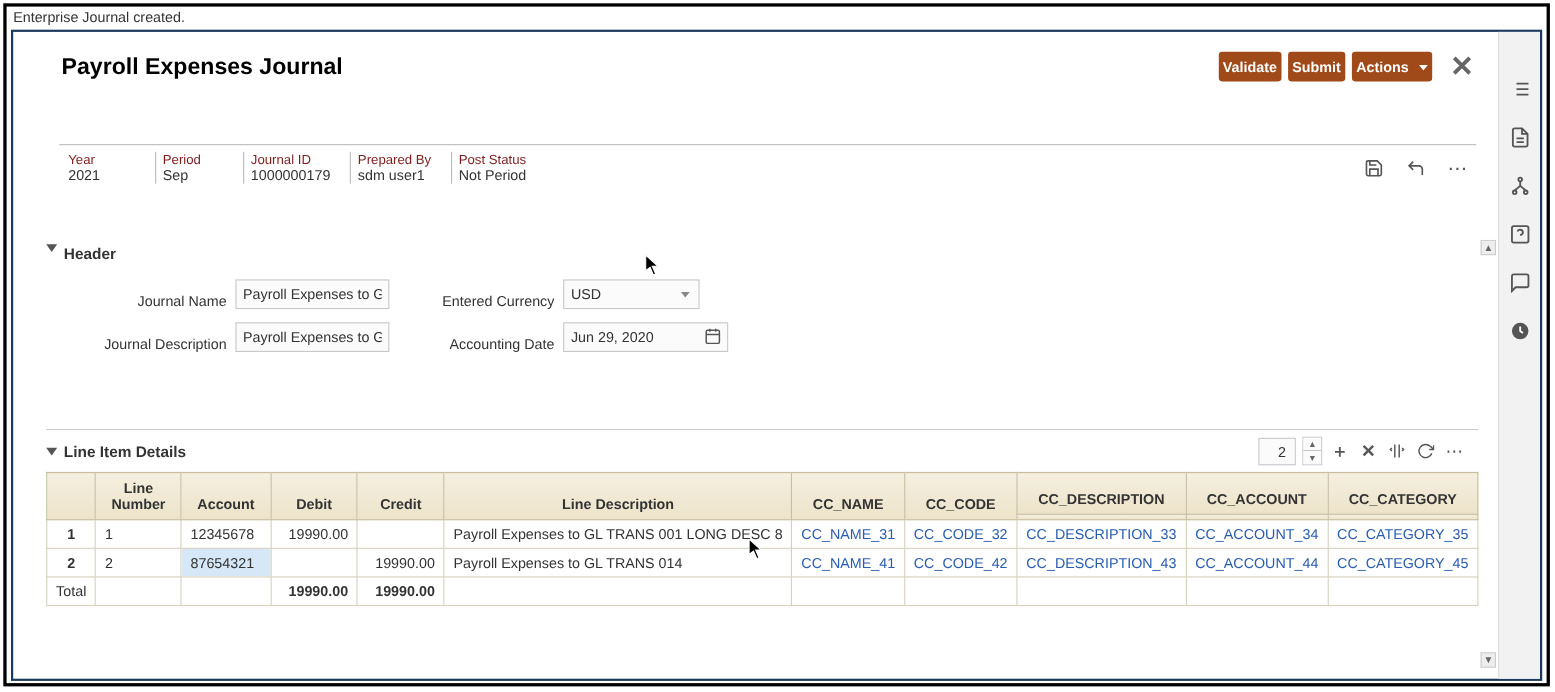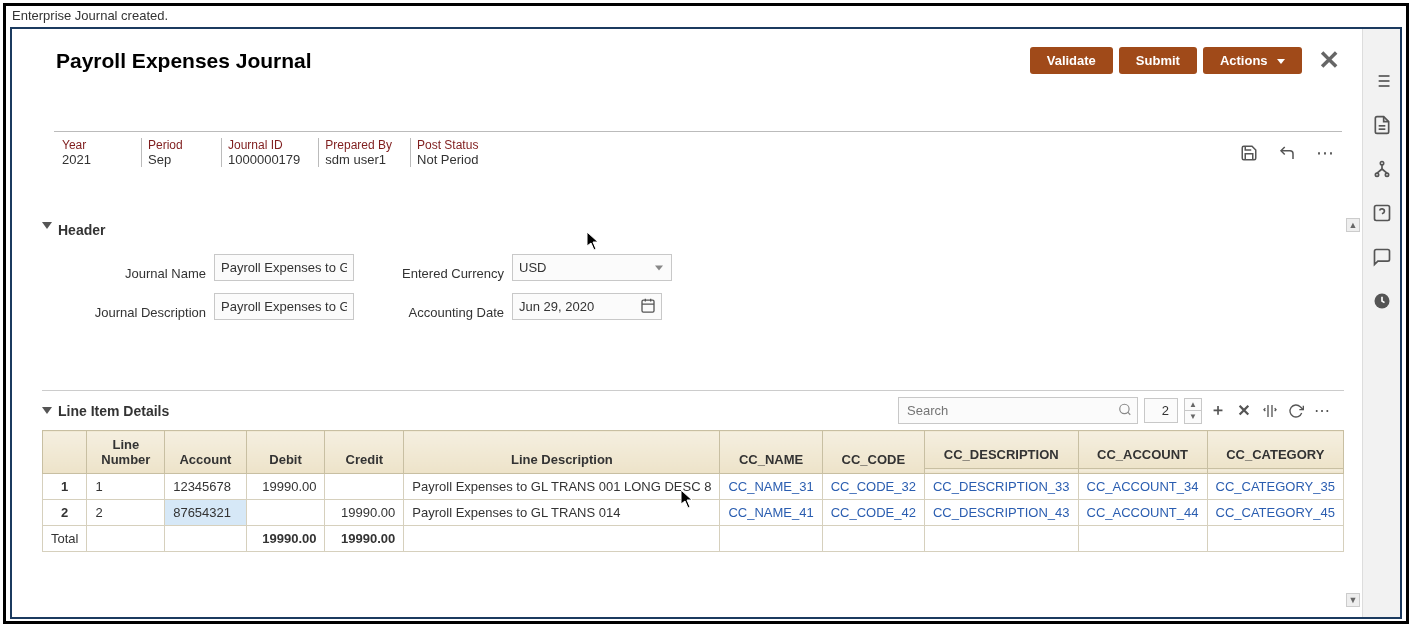--- a/index.html
+++ b/index.html
@@ -63,21 +63,21 @@
   }
   .page-title {
     font-size: 21px;
     font-weight: bold;
     color: #000;
     flex: 1;
   }
   .btn {
     border: none;
     border-radius: 3px;
-    padding: 6px 17px;
+    padding: 6px 4px;
     font-size: 13px;
     margin-left: 6px;
     cursor: pointer;
     color: #fff;
     font-weight: bold;
   }
   .btn-brown { background: #a04a19; }
   .btn-actions { background: #a04a19; }
   .close-x {
     font-size: 26px;
@@ -164,21 +164,21 @@
   .form-lbl { width: 132px; text-align: right; font-size: 13px; color: #333; }
   .form-input {
     width: 140px;
     border: 1px solid #c8c8c8;
     background: #fbfbfb;
     padding: 5px 6px;
     font-size: 13px;
     color: #333;
   }
   .form-select {
-    width: 160px;
+    width: 124px;
     border: 1px solid #c8c8c8;
     background: #fbfbfb;
     padding: 5px 6px;
     font-size: 13px;
     position: relative;
   }
   .select-caret {
     position: absolute; right: 8px; top: 50%; transform: translateY(-50%);
     width: 0; height: 0;
     border-left: 4px solid transparent;
@@ -395,29 +395,20 @@
                 </span>
               </div>
             </div>
           </div>
         </div>
 
         <div class="line-items-bar">
           <span class="disclosure open"></span>
           <span class="section-title">Line Item Details</span>
           <div class="toolbar-right">
-            <div class="search-box">
-              <input placeholder="Search" style="">
-              <span class="search-icon">
-                <svg width="14" height="14" viewBox="0 0 24 24" fill="none" stroke="#888" stroke-width="2">
-                    <circle cx="11" cy="11" r="8"></circle>
-                    <line x1="21" y1="21" x2="16.65" y2="16.65"></line>
-                  </svg>
-              </span>
-            </div>
             <div class="counter">2</div>
             <div class="stepper">
               <div>▲</div>
               <div>▼</div>
             </div>
             <span class="t-icon" style="font-weight:bold;">＋</span>
             <span class="t-icon" style="font-weight:bold;">✕</span>
             <span class="t-icon">
               <svg width="16" height="16" viewBox="0 0 24 24" fill="none" stroke="#555" stroke-width="2">
                   <line x1="9" y1="3" x2="9" y2="21"></line>

